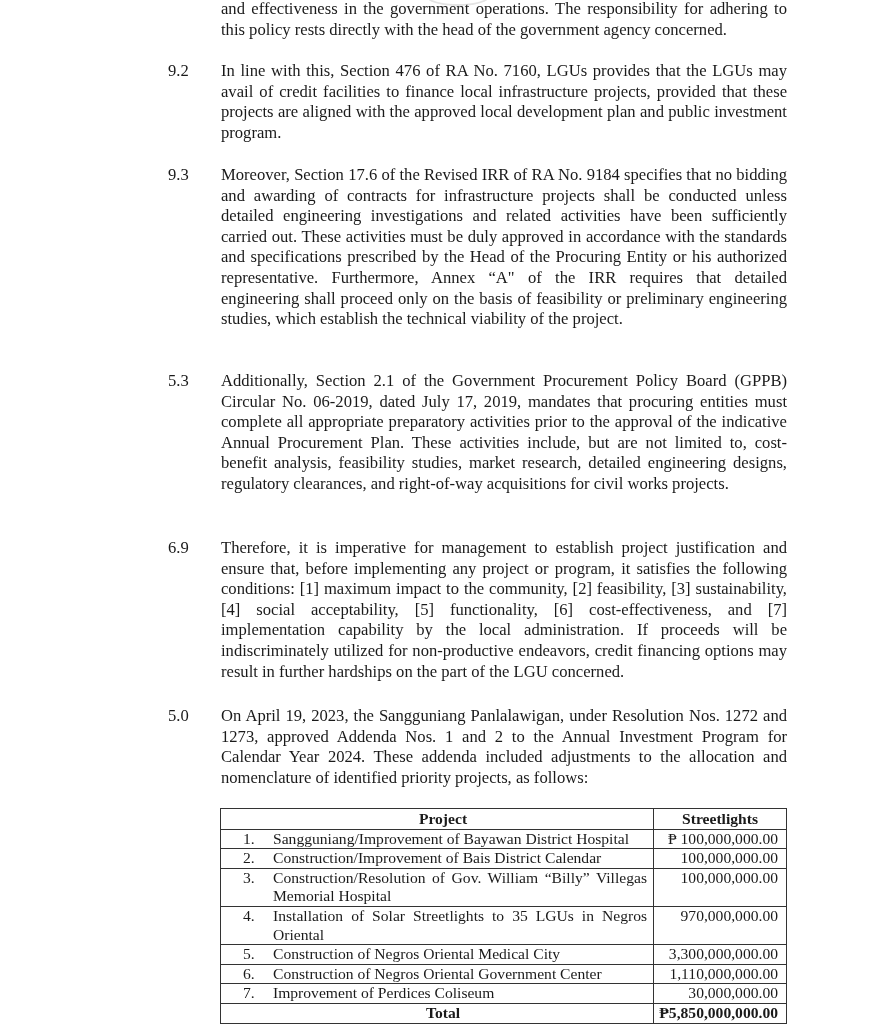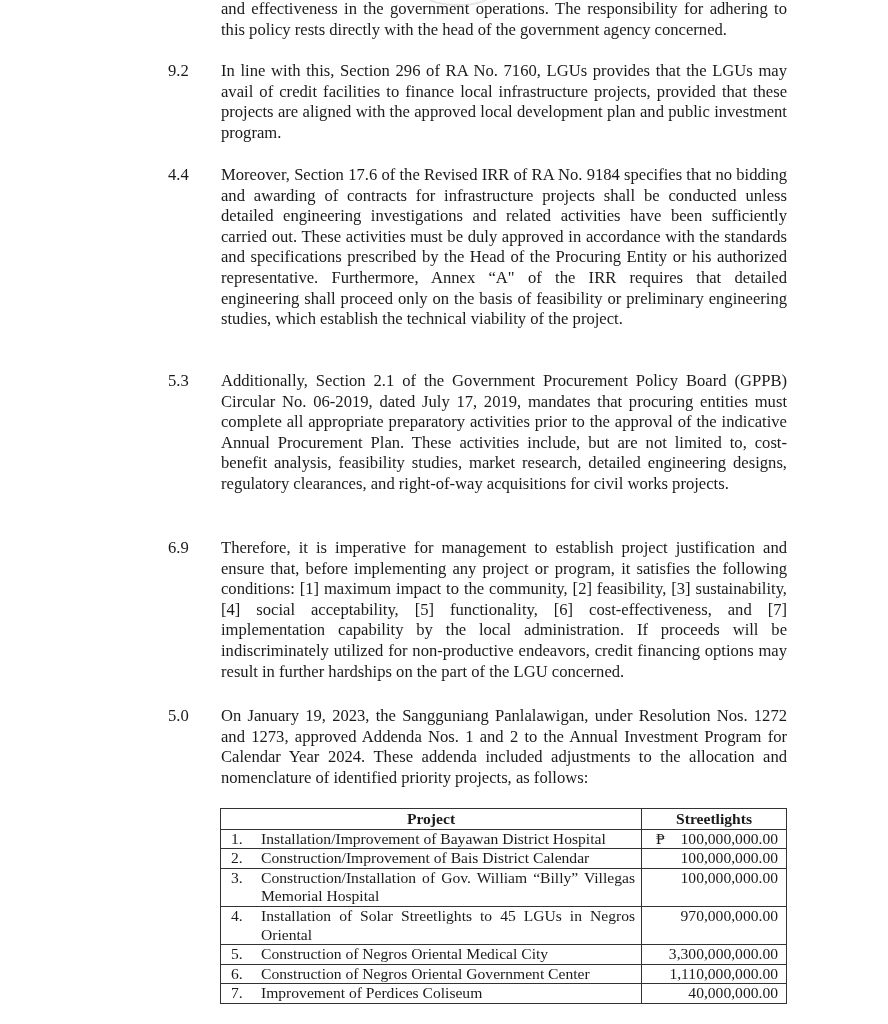--- a/index.html
+++ b/index.html
@@ -78,21 +78,21 @@
       padding: 0 4px;
       vertical-align: top;
     }
     .tbl th {
       font-weight: bold;
       text-align: center;
       padding-top: 1px;
     }
     .tbl .proj {
       width: 412px;
-      padding-left: 4px;
+      padding-left: 16px;
     }
     .tbl .amt {
       text-align: right;
       padding-right: 8px;
       white-space: nowrap;
     }
     .tbl .amt-peso {
       display: flex;
       justify-content: space-between;
       padding-left: 10px;
@@ -128,56 +128,56 @@
 
 <div class="page">
   <div class="scan-mark"></div>
 
   <div class="para" id="p0">
     <p class="text last-left">and effectiveness in the government operations. The responsibility for adhering to this policy rests directly with the head of the government agency concerned.</p>
   </div>
 
   <div class="para" id="p1">
     <span class="num">9.2</span>
-    <p class="text last-left">In line with this, Section 296 of RA No. 7160, LGUs provides that the LGUs may avail of credit facilities to finance local infrastructure projects, provided that these projects are aligned with the approved local development plan and public investment program.</p>
+    <p class="text last-left">In line with this, Section 476 of RA No. 7160, LGUs provides that the LGUs may avail of credit facilities to finance local infrastructure projects, provided that these projects are aligned with the approved local development plan and public investment program.</p>
   </div>
 
   <div class="para" id="p2">
-    <span class="num">4.4</span>
+    <span class="num">9.3</span>
     <p class="text last-left">Moreover, Section 17.6 of the Revised IRR of RA No. 9184 specifies that no bidding and awarding of contracts for infrastructure projects shall be conducted unless detailed engineering investigations and related activities have been sufficiently carried out. These activities must be duly approved in accordance with the standards and specifications prescribed by the Head of the Procuring Entity or his authorized representative. Furthermore, Annex “A" of the IRR requires that detailed engineering shall proceed only on the basis of feasibility or preliminary engineering studies, which establish the technical viability of the project.</p>
   </div>
 
   <div class="para" id="p3">
     <span class="num">5.3</span>
     <p class="text last-left">Additionally, Section 2.1 of the Government Procurement Policy Board (GPPB) Circular No. 06-2019, dated July 17, 2019, mandates that procuring entities must complete all appropriate preparatory activities prior to the approval of the indicative Annual Procurement Plan. These activities include, but are not limited to, cost-benefit analysis, feasibility studies, market research, detailed engineering designs, regulatory clearances, and right-of-way acquisitions for civil works projects.</p>
   </div>
 
   <div class="para" id="p4">
     <span class="num">6.9</span>
     <p class="text last-left">Therefore, it is imperative for management to establish project justification and ensure that, before implementing any project or program, it satisfies the following conditions: [1] maximum impact to the community, [2] feasibility, [3] sustainability, [4] social acceptability, [5] functionality, [6] cost-effectiveness, and [7] implementation capability by the local administration. If proceeds will be indiscriminately utilized for non-productive endeavors, credit financing options may result in further hardships on the part of the LGU concerned.</p>
   </div>
 
   <div class="para" id="p5">
     <span class="num">5.0</span>
-    <p class="text last-left">On January 19, 2023, the Sangguniang Panlalawigan, under Resolution Nos. 1272 and 1273, approved Addenda Nos. 1 and 2 to the Annual Investment Program for Calendar Year 2024. These addenda included adjustments to the allocation and nomenclature of identified priority projects, as follows:</p>
+    <p class="text last-left">On April 19, 2023, the Sangguniang Panlalawigan, under Resolution Nos. 1272 and 1273, approved Addenda Nos. 1 and 2 to the Annual Investment Program for Calendar Year 2024. These addenda included adjustments to the allocation and nomenclature of identified priority projects, as follows:</p>
   </div>
 
   <table class="tbl">
     <thead>
       <tr>
         <th class="proj">Project</th>
         <th>Streetlights</th>
       </tr>
     </thead>
     <tbody>
       <tr>
         <td class="proj">
           <div class="row-inner">
             <span class="idx">1.</span>
-            <span class="ptxt">Installation/Improvement of Bayawan District Hospital</span>
+            <span class="ptxt">Sangguniang/Improvement of Bayawan District Hospital</span>
           </div>
         </td>
         <td class="amt">
           <div class="amt-peso">
             <span>₱</span>
             <span>100,000,000.00</span>
           </div>
         </td>
       </tr>
       <tr>
@@ -186,30 +186,30 @@
             <span class="idx">2.</span>
             <span class="ptxt">Construction/Improvement of Bais District Calendar</span>
           </div>
         </td>
         <td class="amt">100,000,000.00</td>
       </tr>
       <tr>
         <td class="proj">
           <div class="row-inner">
             <span class="idx">3.</span>
-            <span class="ptxt justify-first">Construction/Installation of Gov. William “Billy” Villegas Memorial Hospital</span>
+            <span class="ptxt justify-first">Construction/Resolution of Gov. William “Billy” Villegas Memorial Hospital</span>
           </div>
         </td>
         <td class="amt">100,000,000.00</td>
       </tr>
       <tr>
         <td class="proj">
           <div class="row-inner">
             <span class="idx">4.</span>
-            <span class="ptxt justify-first">Installation of Solar Streetlights to 45 LGUs in Negros Oriental</span>
+            <span class="ptxt justify-first">Installation of Solar Streetlights to 35 LGUs in Negros Oriental</span>
           </div>
         </td>
         <td class="amt">970,000,000.00</td>
       </tr>
       <tr>
         <td class="proj">
           <div class="row-inner">
             <span class="idx">5.</span>
             <span class="ptxt">Construction of Negros Oriental Medical City</span>
           </div>
@@ -225,17 +225,21 @@
         </td>
         <td class="amt">1,110,000,000.00</td>
       </tr>
       <tr>
         <td class="proj">
           <div class="row-inner">
             <span class="idx">7.</span>
             <span class="ptxt">Improvement of Perdices Coliseum</span>
           </div>
         </td>
-        <td class="amt">40,000,000.00</td>
+        <td class="amt">30,000,000.00</td>
+      </tr>
+      <tr>
+        <td class="proj total-label">Total</td>
+        <td class="amt total-amt">₱5,850,000,000.00</td>
       </tr>
     </tbody>
   </table>
 </div>
 
 </body></html>

